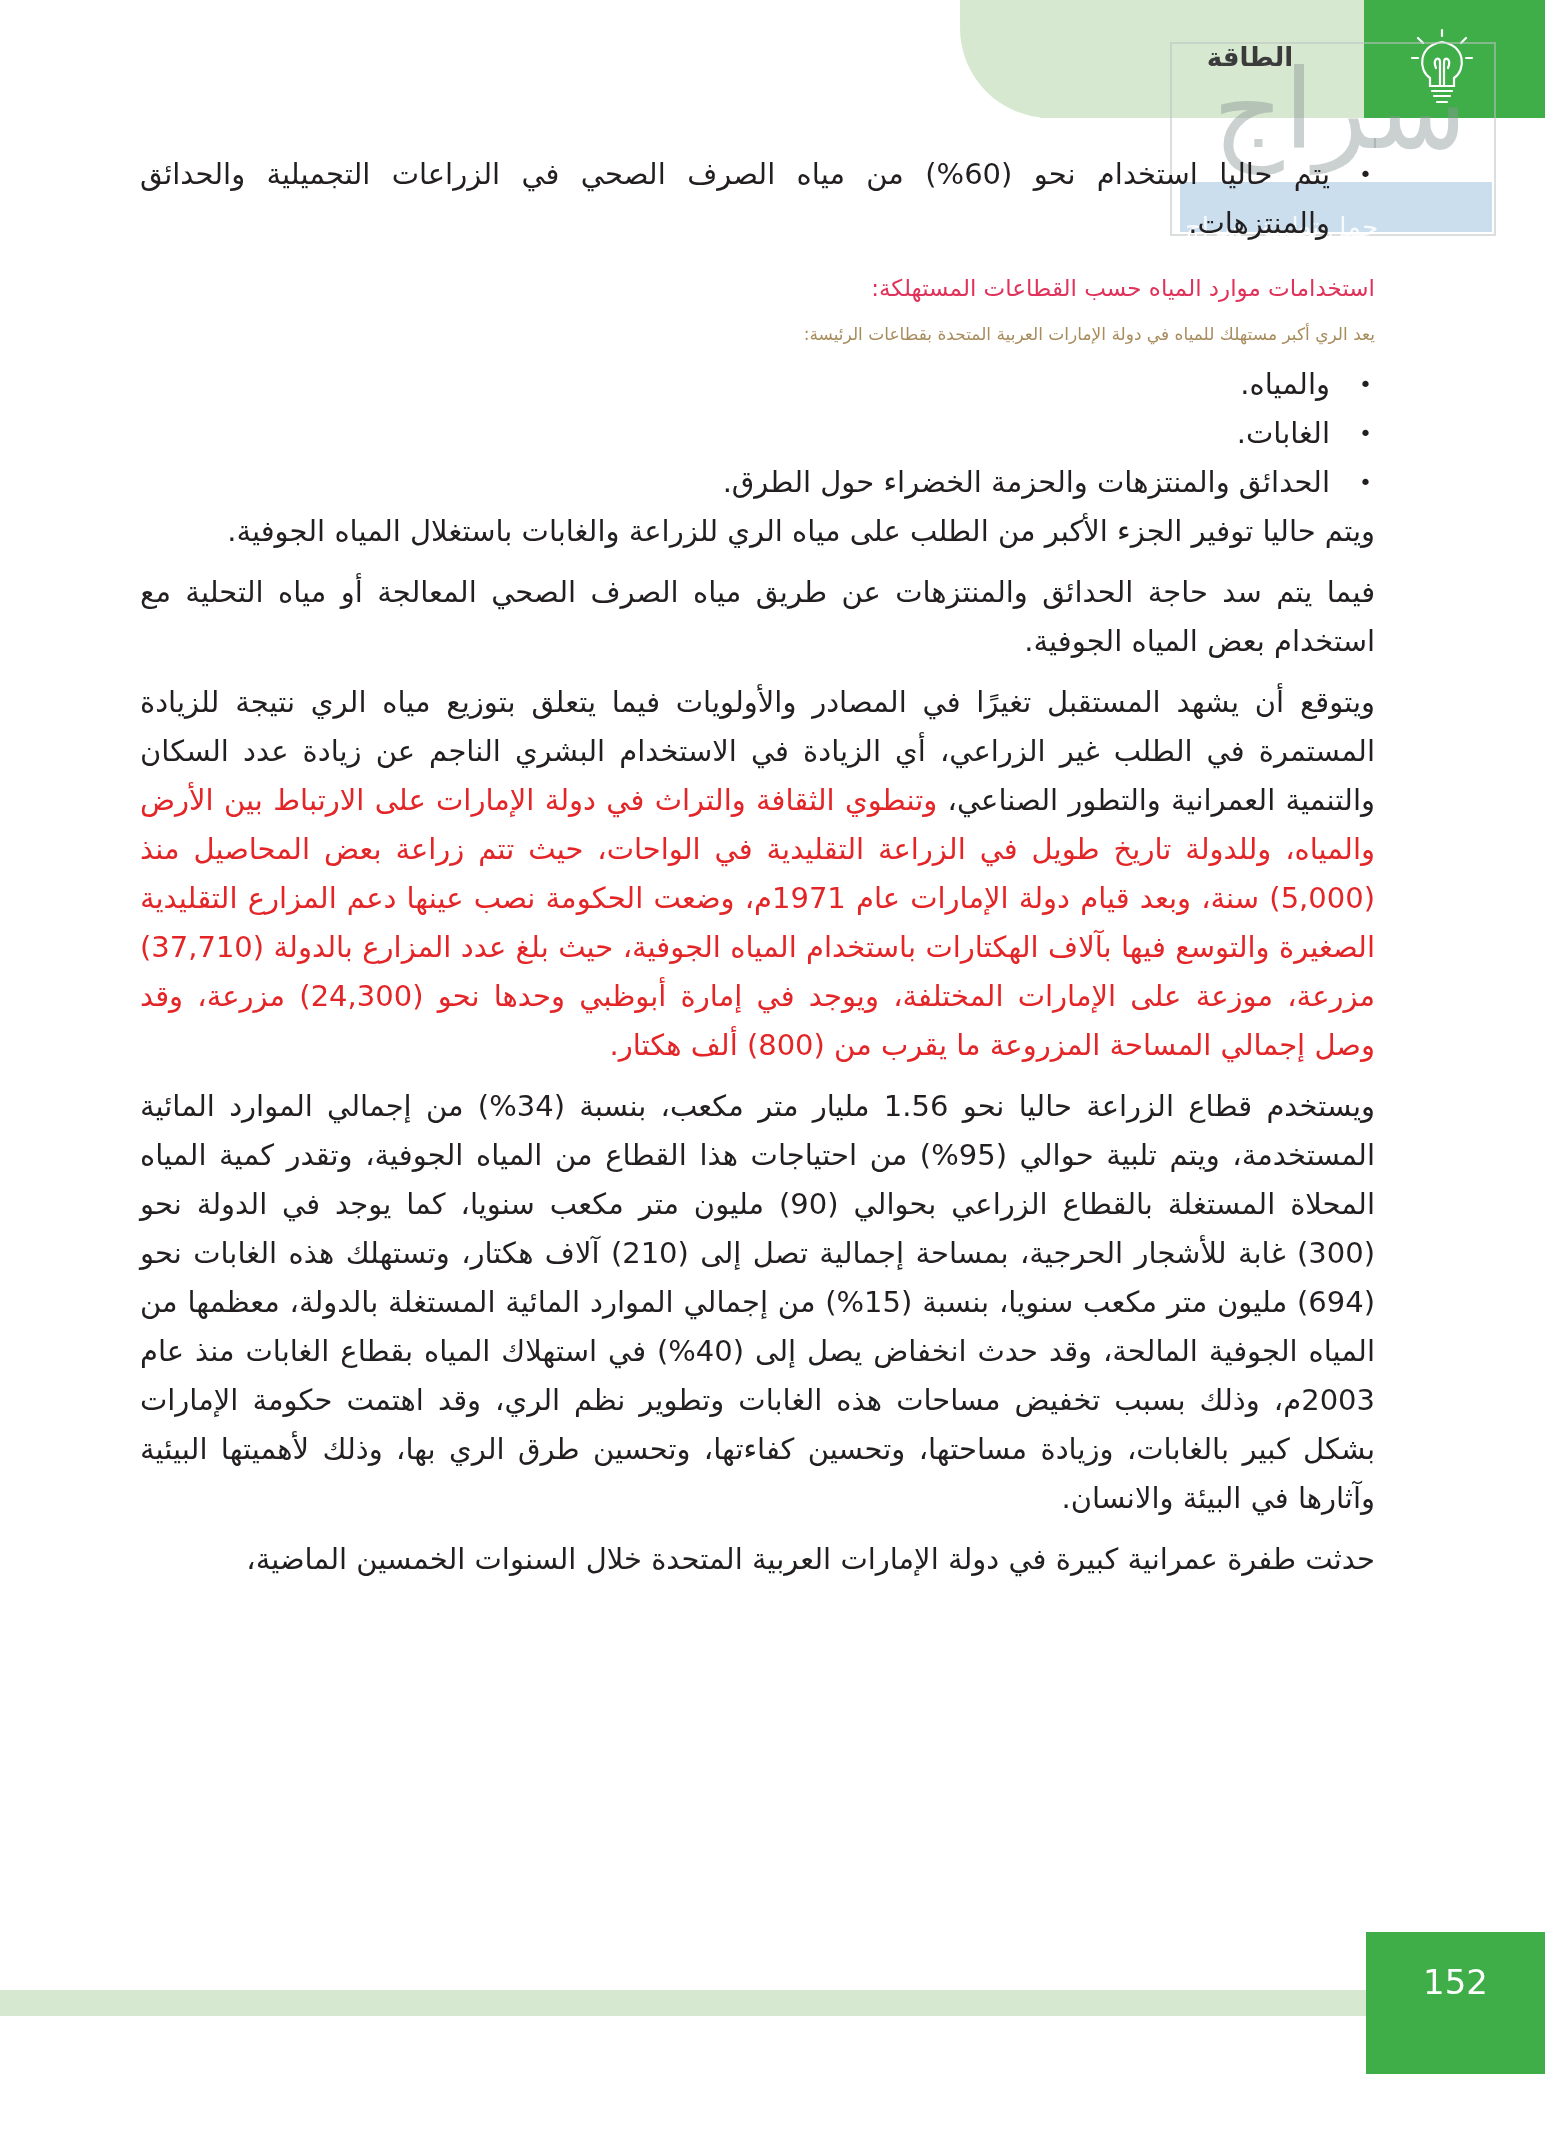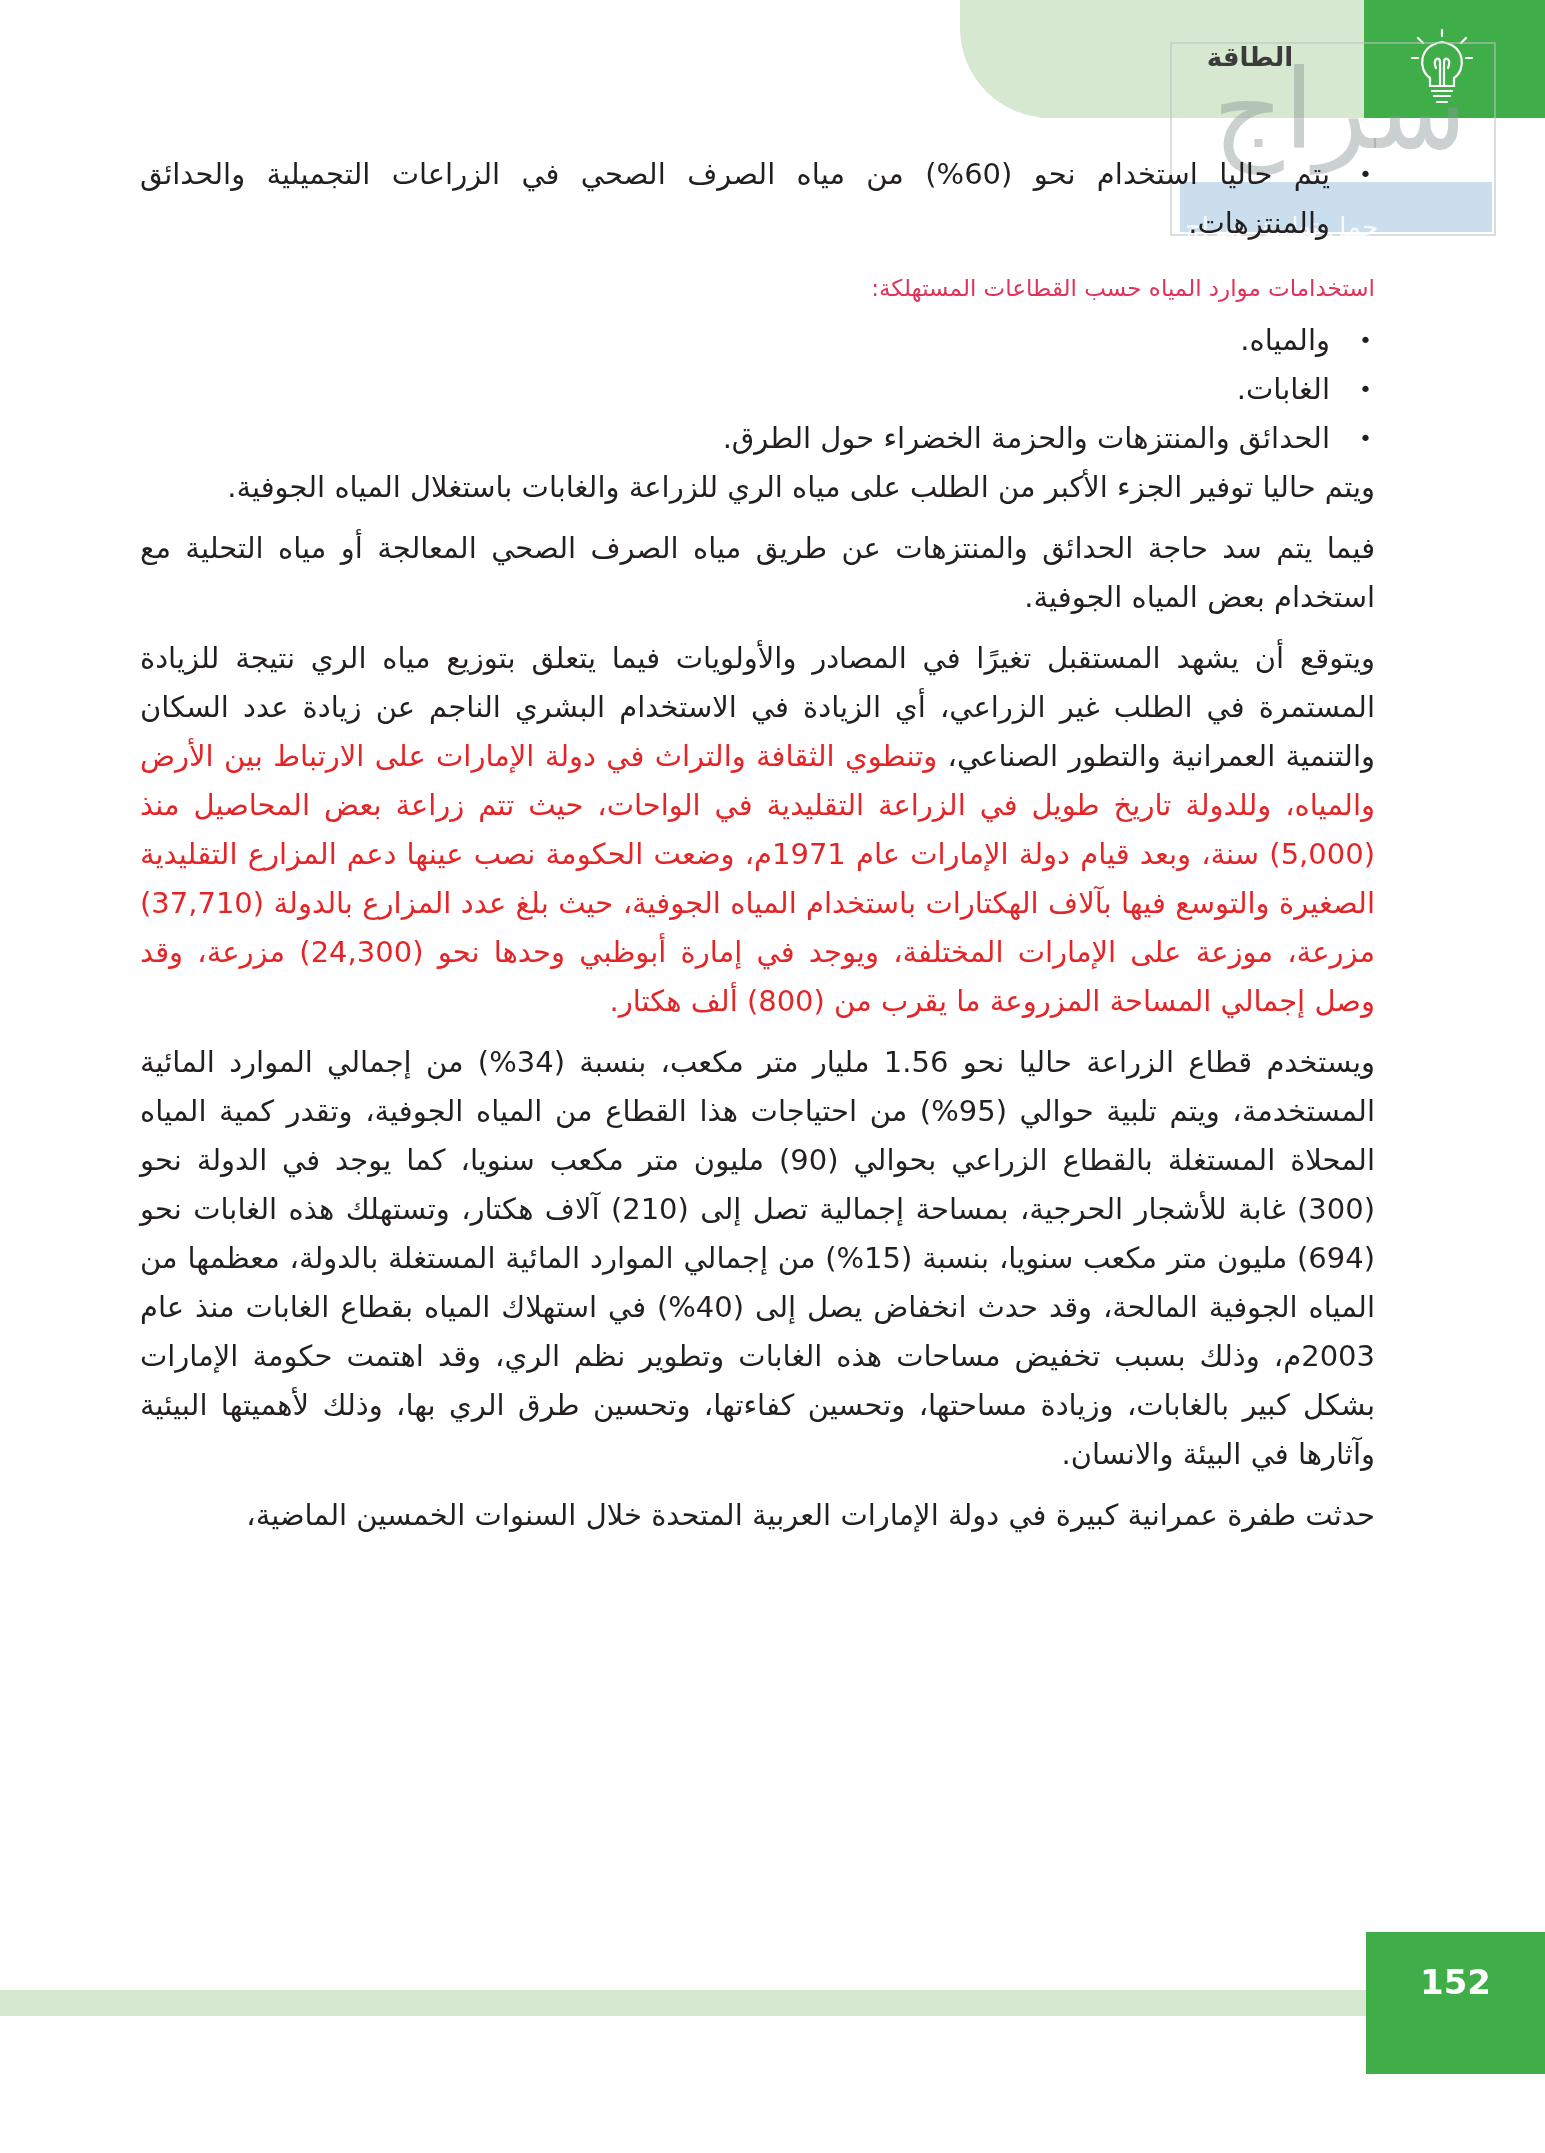--- a/index.html
+++ b/index.html
@@ -59,21 +59,21 @@
   .pink-head { color: #e0325a; font-size: 23px; margin: 20px 0 8px 0 !important; line-height: 40px; }
   .tan-sub { color: #a88c5c; font-size: 17px; margin: 0 0 8px 0 !important; line-height: 36px; }
   .red { color: #e42527; }
   .continue-indent { padding-right: 45px; }
   .footer-band {
     position: absolute; top: 1990px; left: 0; width: 1366px; height: 26px;
     background: #d7e8d0;
   }
   .page-box {
     position: absolute; top: 1932px; left: 1366px; width: 179px; height: 142px;
-    background: #3fae49; color: #ffffff; font-weight: bold; font-size: 34px;
+    background: #3fae49; color: #ffffff; font-weight: normal; font-size: 34px;
     text-align: center; line-height: 100px;
   }
 </style>
 </head>
 <body>
 
 <div class="hdr-blob"></div>
 <div class="hdr-blob-ext"></div>
 <div class="hdr-green"></div>
 <svg class="bulb" viewBox="0 0 64 80">
@@ -96,20 +96,21 @@
 <div class="wm-logo">سراج</div>
 <div class="wm-band"></div>
 <div class="wm-caption">حمل تطبيق سراج</div>
 
 <div class="content">
   <ul>
     <li>يتم حاليا استخدام نحو (60%) من مياه الصرف الصحي في الزراعات التجميلية والحدائق والمنتزهات.</li>
   </ul>
 
   <p class="pink-head">استخدامات موارد المياه حسب القطاعات المستهلكة:</p>
+  <p class="tan-sub">يعد الري أكبر مستهلك للمياه في دولة الإمارات العربية المتحدة بقطاعات الرئيسة:</p>
 
   <ul>
     <li>والمياه.</li>
     <li>الغابات.</li>
     <li>الحدائق والمنتزهات والحزمة الخضراء حول الطرق.</li>
   </ul>
 
   <p>ويتم حاليا توفير الجزء الأكبر من الطلب على مياه الري للزراعة والغابات باستغلال المياه الجوفية.</p>
   <p>فيما يتم سد حاجة الحدائق والمنتزهات عن طريق مياه الصرف الصحي المعالجة أو مياه التحلية مع استخدام بعض المياه الجوفية.</p>
   <p><span>ويتوقع أن يشهد المستقبل تغيرًا في المصادر والأولويات فيما يتعلق بتوزيع مياه الري نتيجة للزيادة المستمرة في الطلب غير الزراعي، أي الزيادة في الاستخدام البشري الناجم عن زيادة عدد السكان والتنمية العمرانية والتطور الصناعي، </span><span class="red">وتنطوي الثقافة والتراث في دولة الإمارات على الارتباط بين الأرض والمياه، وللدولة تاريخ طويل في الزراعة التقليدية في الواحات، حيث تتم زراعة بعض المحاصيل منذ (5,000) سنة، وبعد قيام دولة الإمارات عام 1971م، وضعت الحكومة نصب عينها دعم المزارع التقليدية الصغيرة والتوسع فيها بآلاف الهكتارات باستخدام المياه الجوفية، حيث بلغ عدد المزارع بالدولة (37,710) مزرعة، موزعة على الإمارات المختلفة، ويوجد في إمارة أبوظبي وحدها نحو (24,300) مزرعة، وقد وصل إجمالي المساحة المزروعة ما يقرب من (800) ألف هكتار.</span></p>

